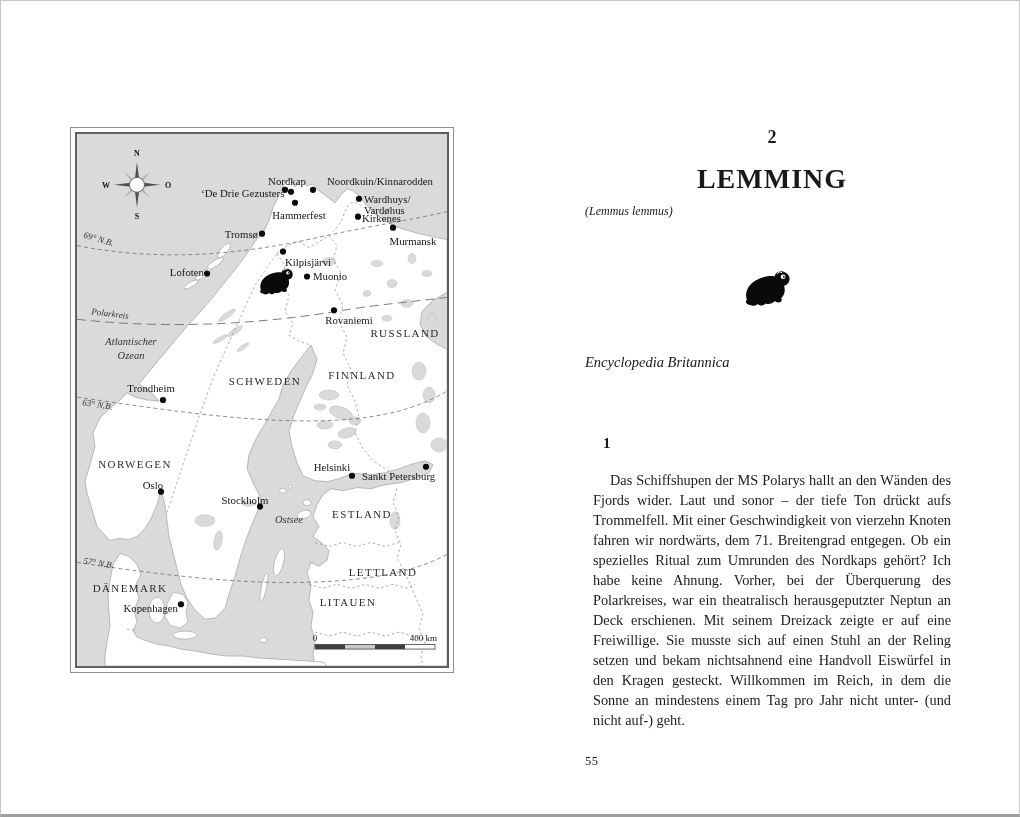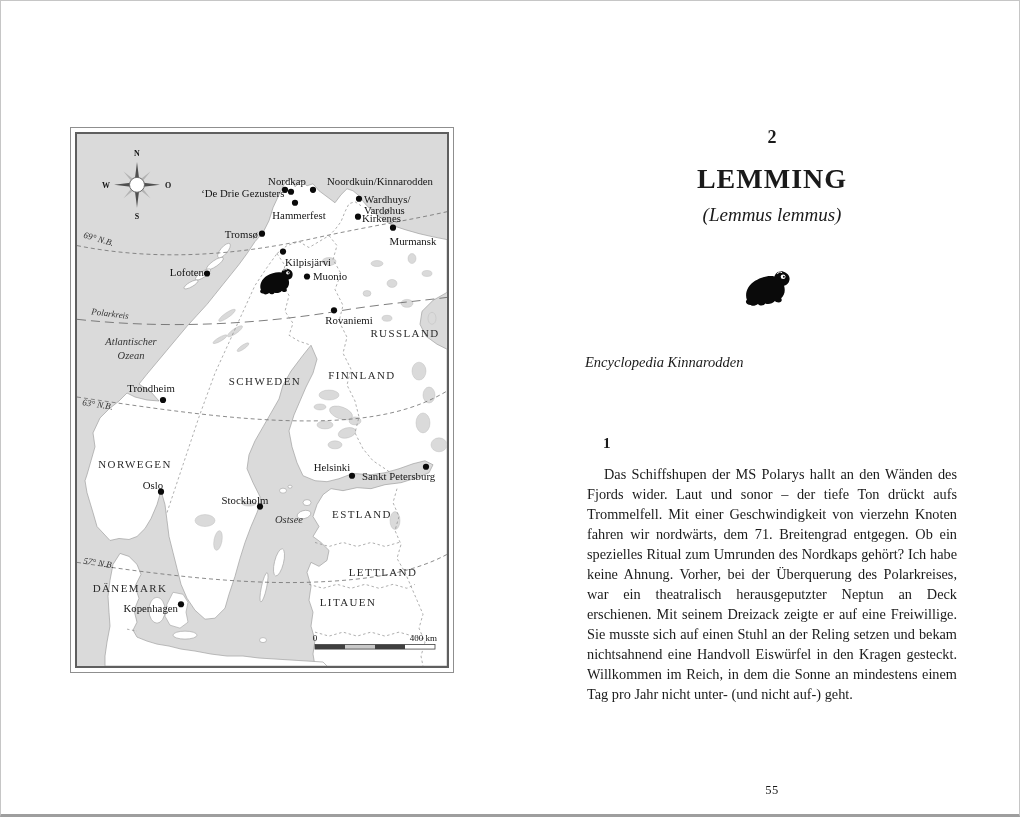--- a/index.html
+++ b/index.html
@@ -29,32 +29,32 @@
   .latline{fill:none;stroke:#6f6f6f;stroke-width:0.8;stroke-dasharray:4 3;}
   .polarline{fill:none;stroke:#6f6f6f;stroke-width:0.9;stroke-dasharray:9 5;}
   .border{fill:none;stroke:#8c8c8c;stroke-width:0.7;stroke-dasharray:2.5 2.5;}
   .dot{fill:#0a0a0a;}
   
   .right-col{position:absolute;left:584px;top:0;width:374px;height:817px;}
   .ch-num{position:absolute;top:126px;width:100%;text-align:center;
           font-size:18px;font-weight:bold;}
   .ch-title{position:absolute;top:162px;width:100%;text-align:center;
           font-size:28px;font-weight:bold;letter-spacing:1px;}
-  .ch-latin{position:absolute;top:203px;width:100%;text-align:center;
-          font-size:19px;font-style:italic;}
+  .ch-latin{position:absolute;top:203px;width:100%;
+          font-size:12px;font-style:italic;}
   .lemming-fig{position:absolute;top:266px;width:100%;text-align:center;}
   .epigraph{position:absolute;top:351px;width:100%;font-size:15px;line-height:21px;}
   .epigraph .term{font-weight:bold;}
   .epigraph .src{font-style:italic;font-size:14.5px;}
   .section-num{position:absolute;top:434px;padding-left:18px;
           font-size:15px;font-weight:bold;}
   .body-text{position:absolute;top:461px;width:100%;font-size:14.3px;
           line-height:20px;text-align:justify;hyphens:auto;}
-  .body-text p{margin:2px;text-indent:17px;}
-  .page-num{position:absolute;top:782px;width:100%;text-align:center;
+  .body-text p{margin:8px;text-indent:17px;}
+  .page-num{position:absolute;top:753px;width:100%;text-align:left;
           font-size:12.5px;letter-spacing:0.5px;}
   .defs-holder{position:absolute;width:0;height:0;overflow:hidden;}
 </style>
 </head>
 <body>
 
 <div class="page">
 
   <svg class="defs-holder" aria-hidden="true">
     <defs>
@@ -266,21 +266,21 @@
     <div class="ch-title">LEMMING</div>
     <div class="ch-latin">(Lemmus lemmus)</div>
 
     <div class="lemming-fig">
       <svg viewBox="0 0 120 90" width="58" height="46">
         <use href="#lemming-glyph"></use>
       </svg>
     </div>
 
     <div class="epigraph">
-      <div class="src">Encyclopedia Kinnarodden</div>
+      <div class="src">Encyclopedia Britannica</div>
     </div>
 
     <div class="section-num">1</div>
 
     <div class="body-text">
       <p>Das Schiffshupen der MS Polarys hallt an den Wänden des Fjords wider. Laut und sonor – der tiefe Ton drückt aufs Trommelfell. Mit einer Geschwindigkeit von vierzehn Knoten fahren wir nordwärts, dem 71. Breitengrad entgegen. Ob ein spezielles Ritual zum Umrunden des Nordkaps gehört? Ich habe keine Ahnung. Vorher, bei der Überquerung des Polarkreises, war ein theatralisch herausgeputzter Neptun an Deck erschienen. Mit seinem Dreizack zeigte er auf eine Freiwillige. Sie musste sich auf einen Stuhl an der Reling setzen und bekam nichtsahnend eine Handvoll Eiswürfel in den Kragen gesteckt. Willkommen im Reich, in dem die Sonne an mindestens einem Tag pro Jahr nicht unter- (und nicht auf-) geht.</p>
     </div>
 
     <div class="page-num">55</div>
   </div>

